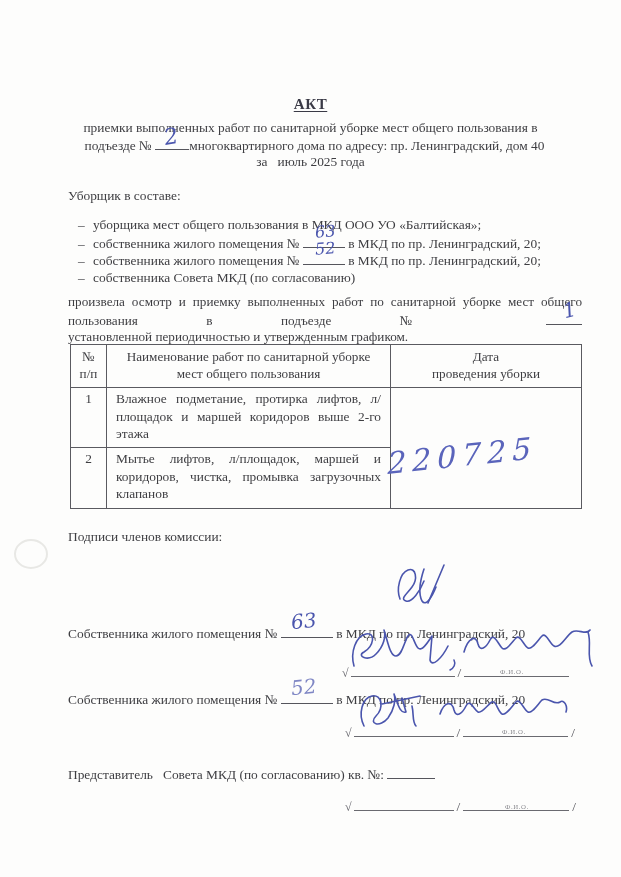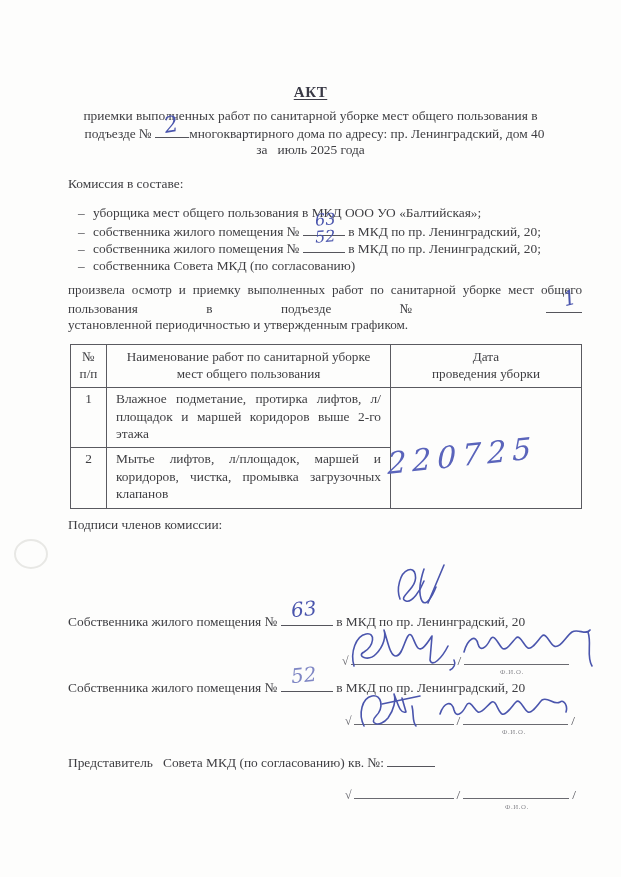--- a/index.html
+++ b/index.html
@@ -1,21 +1,21 @@
 <!DOCTYPE html>
 <html><head>
 <meta charset="utf-8">
 <style>
   html,body { margin:0; padding:0; background:#ffffff; }
   .page {
     position:relative; width:621px; height:877px; background:#fdfdfc;
     font-family:"Liberation Serif", serif; color:#3e3e42; font-size:13.4px;
     overflow:hidden;
   }
-  .abs { position:absolute; }
+  .abs { position:absolute;margin-top:12px; }
   .center { left:0; right:0; text-align:center; }
   .title {
     top:84px; font-weight:bold; font-size:15px; letter-spacing:0.6px;
     color:#3a3a46; text-decoration:underline; text-underline-offset:2px;
   }
   .intro1 { top:108px; }
   .intro2 { top:125px; padding-left:8px; }
   .intro3 { top:142px; }
   .blank {
     display:inline-block; border-bottom:1px solid #55555c; height:12px;
@@ -74,21 +74,21 @@
 
   <div class="abs center intro1">приемки выполненных работ по санитарной уборке мест общего пользования в</div>
 
   <div class="abs center intro2">
     <span>подъезде №</span>
     <span class="blank w34"><span class="hw hw-entrance">2</span></span><span>многоквартирного дома по адресу: пр. Ленинградский, дом 40</span>
   </div>
 
   <div class="abs center intro3">за&nbsp;&nbsp;&nbsp;июль 2025 года</div>
 
-  <div class="abs heading-left" style="top:176px;">Комиссия в составе:</div>
+  <div class="abs heading-left" style="top:176px;">Уборщик в составе:</div>
 
   <div class="abs member" style="top:205px;">
     <span class="dash">–</span><span>уборщика мест общего пользования в МКД ООО УО «Балтийская»;</span>
   </div>
 
   <div class="abs member" style="top:222.5px;">
     <span class="dash">–</span><span>собственника жилого помещения №</span>
     <span class="blank w42"><span class="hw hw-apt">63</span></span>
     <span>в МКД по пр. Ленинградский, 20;</span>
   </div>

